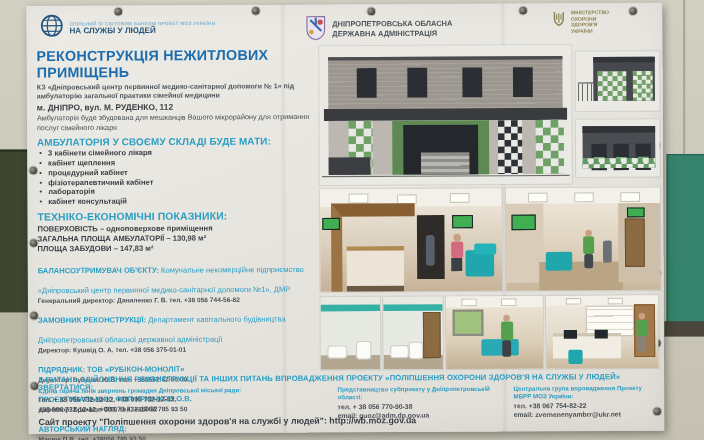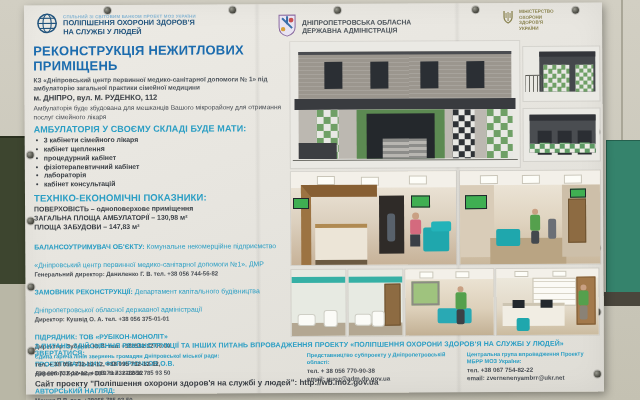--- a/index.html
+++ b/index.html
@@ -159,21 +159,20 @@
     <div class="hdr-block wb">
       <span>
         <svg width="22" height="22" viewBox="0 0 24 24">
             <circle cx="12" cy="12" r="10" fill="none" stroke="#23557e" stroke-width="1.6"></circle>
             <ellipse cx="12" cy="12" rx="4.5" ry="10" fill="none" stroke="#23557e" stroke-width="1.2"></ellipse>
             <path d="M2 12h20M3.5 6.5h17M3.5 17.5h17" stroke="#23557e" stroke-width="1.2" fill="none"></path>
           </svg>
       </span>
       <div class="wb-txt">
         <div class="tiny">СПІЛЬНИЙ ЗІ СВІТОВИМ БАНКОМ ПРОЕКТ МОЗ УКРАЇНИ</div>
-        <div class="big">ПОЛІПШЕННЯ ОХОРОНИ ЗДОРОВ'Я</div>
         <div class="big">НА СЛУЖБІ У ЛЮДЕЙ</div>
       </div>
     </div>
     <div class="hdr-block oda">
       <span>
         <svg width="20" height="24" viewBox="0 0 20 24">
             <path d="M2 2h16v12c0 5-4 8-8 9-4-1-8-4-8-9z" fill="#e9e4f2" stroke="#8a6aa0" stroke-width="1"></path>
             <path d="M5 5l10 10M10 3v8" stroke="#3a6ea8" stroke-width="2"></path>
             <circle cx="14" cy="7" r="2.4" fill="#c94f4f"></circle>
             <circle cx="6" cy="16" r="2.2" fill="#d9a23b"></circle>

